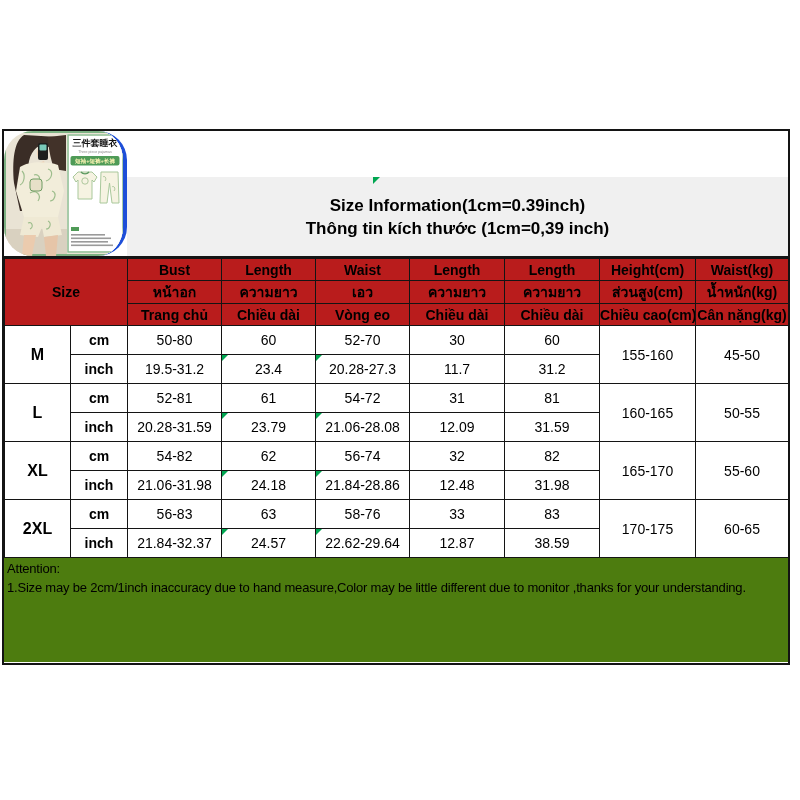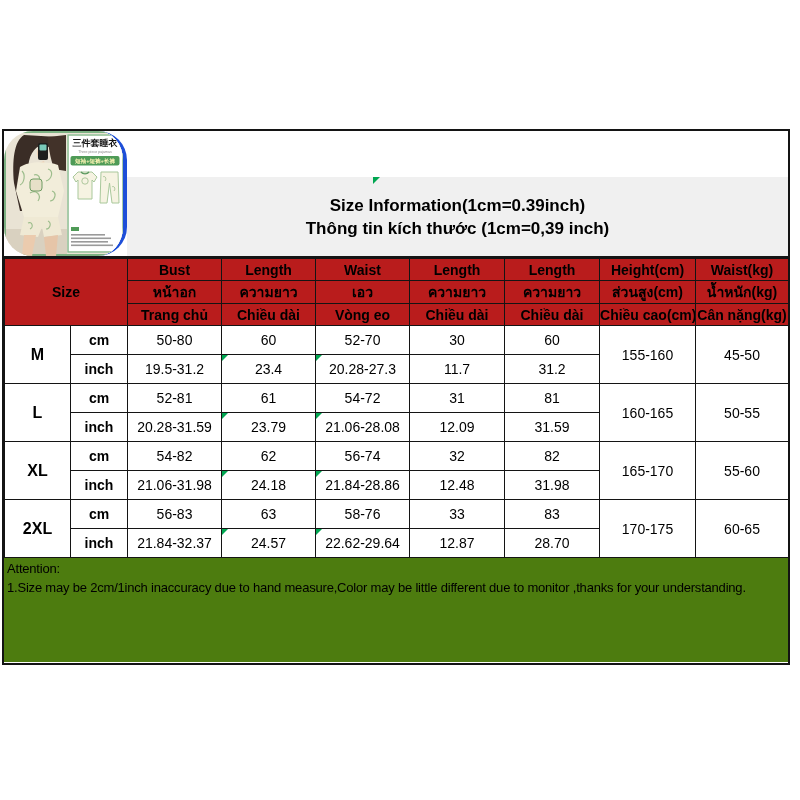--- a/index.html
+++ b/index.html
@@ -226,21 +226,21 @@
         <td class="gray">83</td>
         <td class="merged" rowspan="2">170-175</td>
         <td class="merged" rowspan="2">60-65</td>
       </tr>
       <tr class="drow">
         <td class="unit">inch</td>
         <td>21.84-32.37</td>
         <td class="marker">24.57</td>
         <td class="marker">22.62-29.64</td>
         <td>12.87</td>
-        <td>28.70</td>
+        <td>38.59</td>
       </tr>
     </tbody>
   </table>
 
   <div class="attention">
     <div>Attention:</div>
     <div>1.Size may be 2cm/1inch inaccuracy due to hand measure,Color may be little different due to monitor ,thanks for your understanding.</div>
   </div>
 
 </div>

